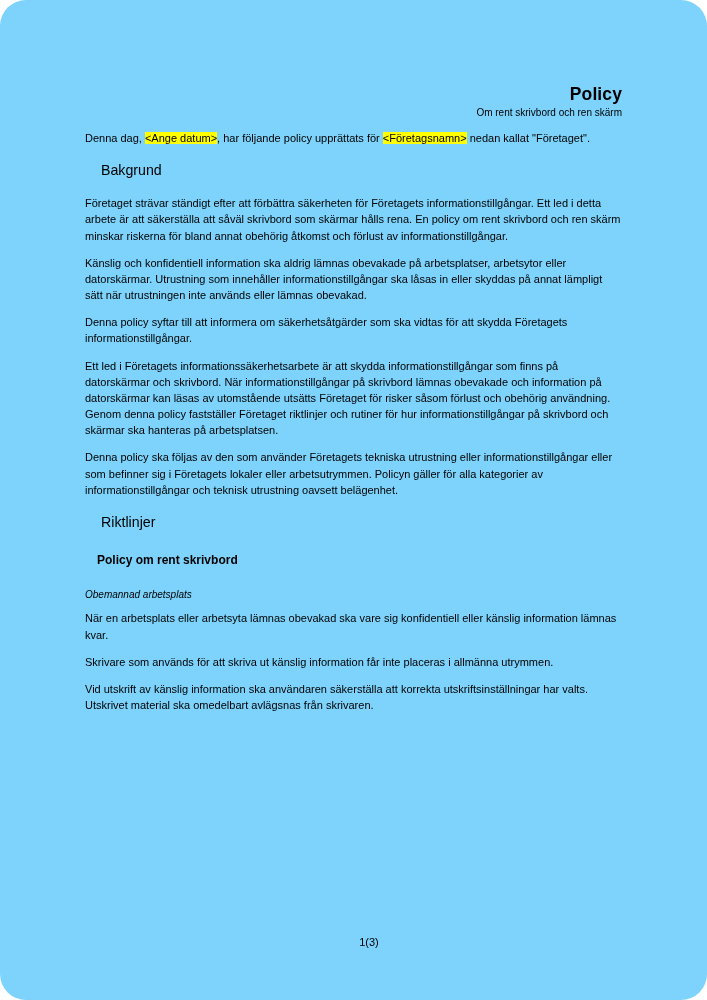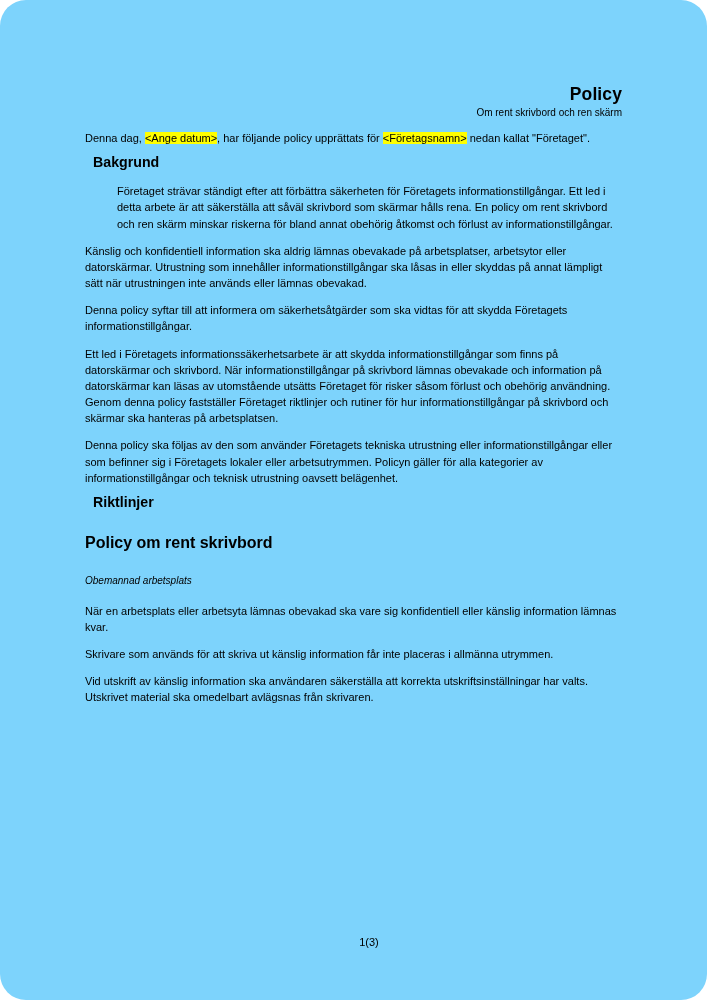--- a/index.html
+++ b/index.html
@@ -54,51 +54,51 @@
     line-height: 1.47;
   }
   .hl {
     background: #FFFF00;
     color: #000000;
   }
 
   
   h2.section {
     font-size: 14.2px;
-    font-weight: bold;
-    margin: 8px;
+    font-weight: normal;
+    margin: 16px;
     padding: 0;
     line-height: 1.2;
   }
   .sec-bakgrund { margin-top: 30px; }
   .sec-syfte    { margin-top: 38px; }
   .sec-riktlinjer { margin-top: 36px; }
 
   h3.subsection {
-    font-size: 16px;
+    font-size: 12px;
     font-weight: bold;
-    margin: 22px 0 0 0;
+    margin: 22px 0 0 12px;
     line-height: 1.3;
   }
   h4.subsub {
     font-size: 10px;
     font-weight: normal;
     font-style: italic;
     margin: 20px 0 0 0;
     line-height: 1.3;
   }
 
   p.body {
     font-size: 11px;
     line-height: 1.47;
     margin: 11px 0 0 0;
     text-align: left;
   }
-  h2.section + p.body { margin-top: 12px; margin-left: 32px; }
-  h4.subsub + p.body { margin-top: 16px; }
+  h2.section + p.body { margin-top: 12px; }
+  h4.subsub + p.body { margin-top: 9px; }
 
   
   .footer {
     position: absolute;
     left: 0;
     right: 0;
     top: 936px;
     text-align: center;
     font-size: 11px;
     line-height: 1.2;

